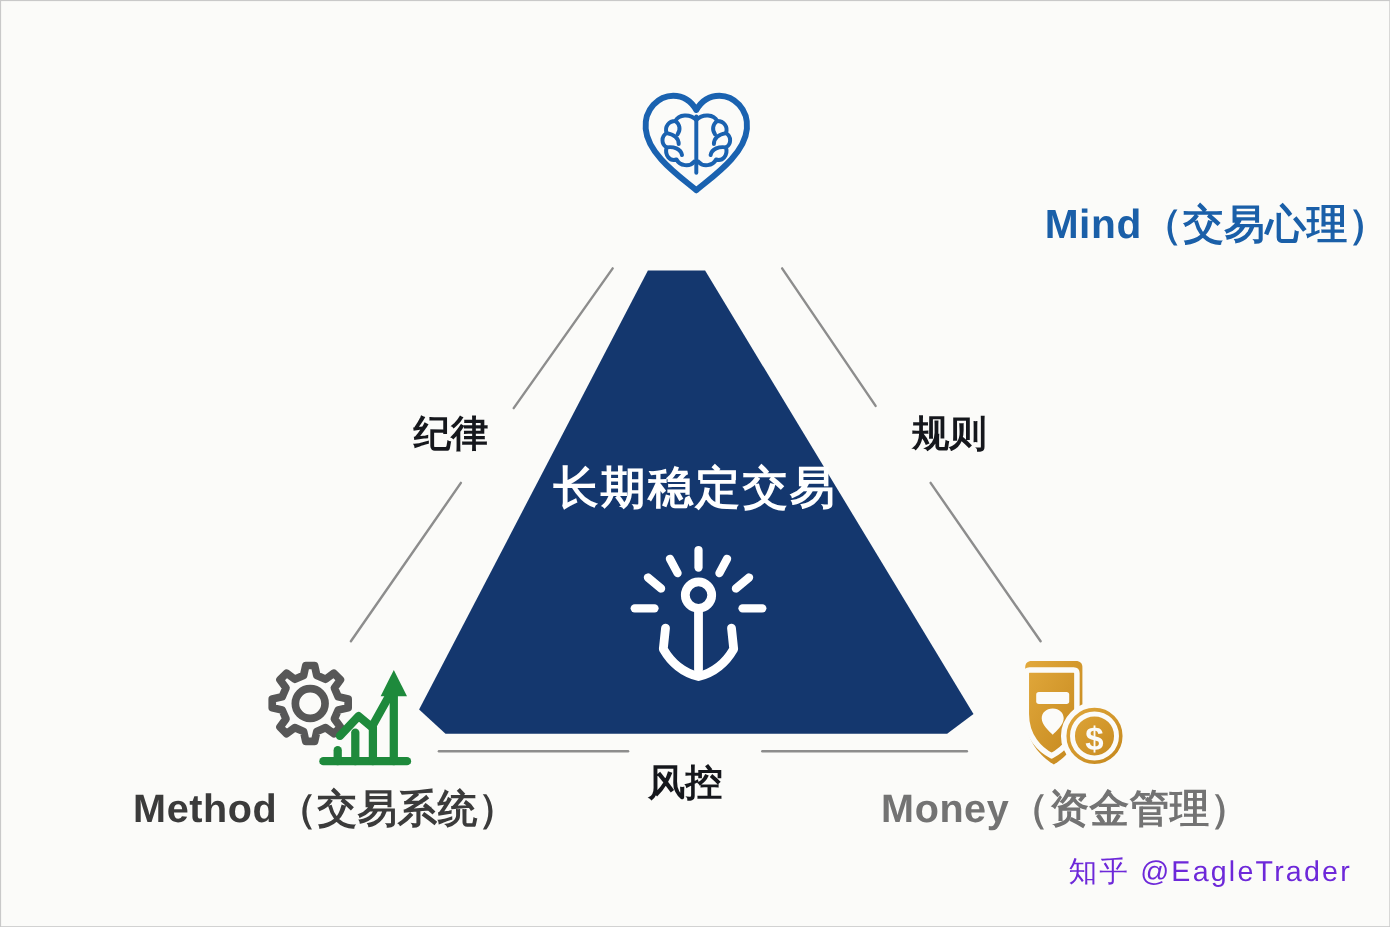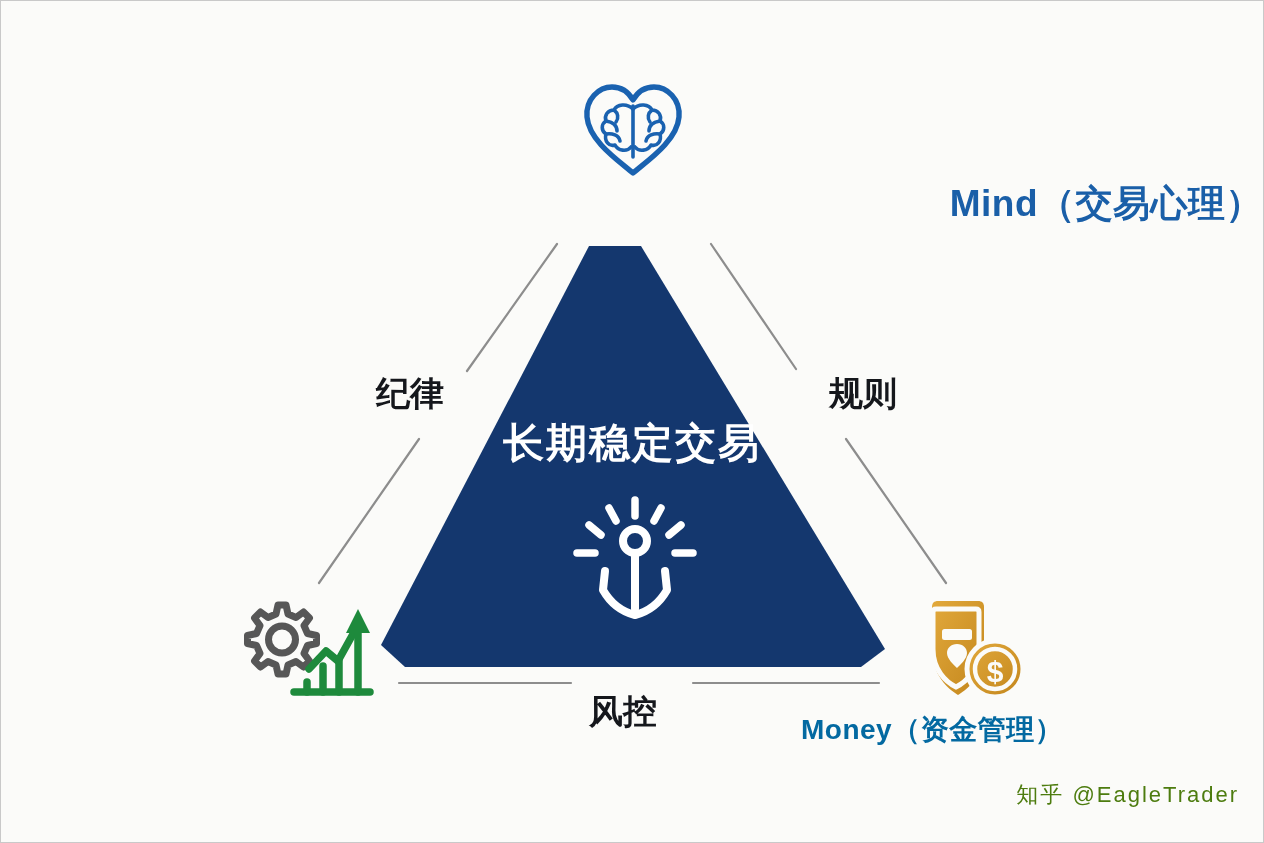--- a/index.html
+++ b/index.html
@@ -42,22 +42,22 @@
   }
   #method-label {
     left: 120px;
     top: 710px;
     font-size: 36px;
     color: #3b3b3b;
   }
   #money-label {
     left: 800px;
     top: 710px;
-    font-size: 28px;
-    color: #0369a1;
+    font-size: 36px;
+    color: #737373;
     text-align: right;
   }
 
   
   .edge-label {
     position: absolute;
     white-space: nowrap;
     font-weight: 700;
     font-size: 34px;
     color: #15171c;
@@ -81,24 +81,24 @@
   
   .icon-box { position: absolute; }
   #mind-icon   { left: 578px; top: 78px;  width: 108px; height: 100px; }
   #method-icon { left: 233px; top: 598px; width: 144px; height: 100px; }
   #money-icon  { left: 895px; top: 596px; width: 128px; height: 105px; }
   #anchor-icon { left: 560px; top: 495px; width: 148px; height: 125px; }
 
   
   #watermark {
     position: absolute;
-    right: 24px;
+    right: 34px;
     bottom: 32px;
-    font-size: 22px;
-    color: #4d7c0f;
+    font-size: 26px;
+    color: #6d28d9;
     letter-spacing: 2px;
     white-space: nowrap;
     font-weight: 400;
   }
 </style>
 </head>
 <body>
 
 <div id="canvas">
 
@@ -204,20 +204,21 @@
       <g stroke="#ffffff" stroke-width="8" stroke-linecap="round" stroke-linejoin="round" fill="none">
         <circle cx="74" cy="45" r="12"></circle>
         <line x1="74" y1="57" x2="74" y2="113"></line>
         <path d="M44 75 L42 94 C 50 108, 62 116, 74 119 C 86 116, 98 108, 106 94 L104 75"></path>
       </g>
     </svg>
   </div>
 
   <div class="node-label" id="mind-label">Mind（交易心理）</div>
 
+  <div class="node-label" id="method-label">Method（交易系统）</div>
 
   <div class="node-label" id="money-label">Money（资金管理）</div>
 
   <div class="edge-label" id="edge-left">纪律</div>
 
   <div class="edge-label" id="edge-right">规则</div>
 
   <div class="edge-label" id="edge-bottom">风控</div>
 
   <div id="center-text">长期稳定交易</div>

